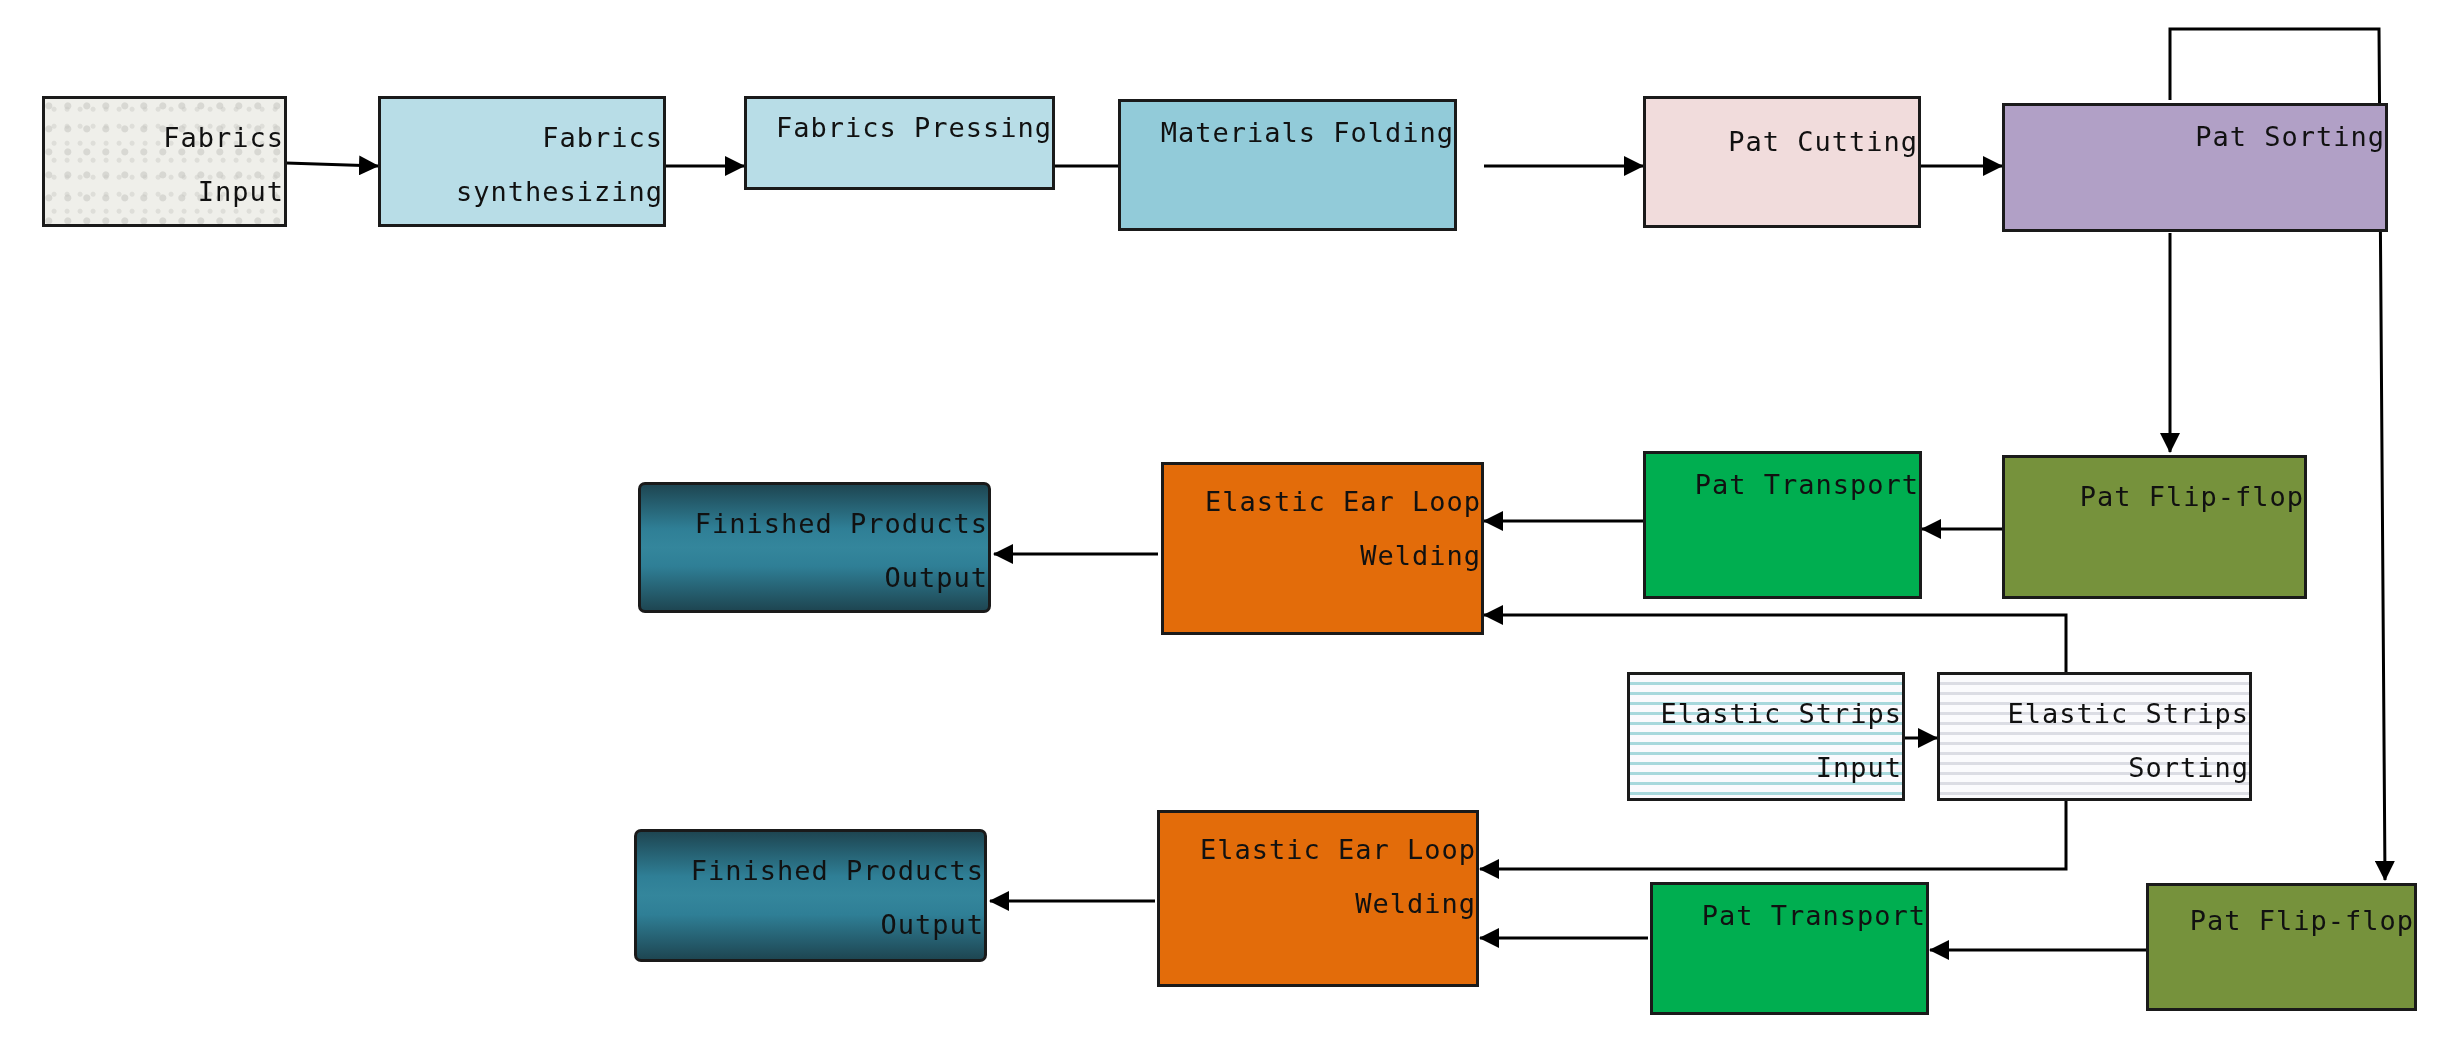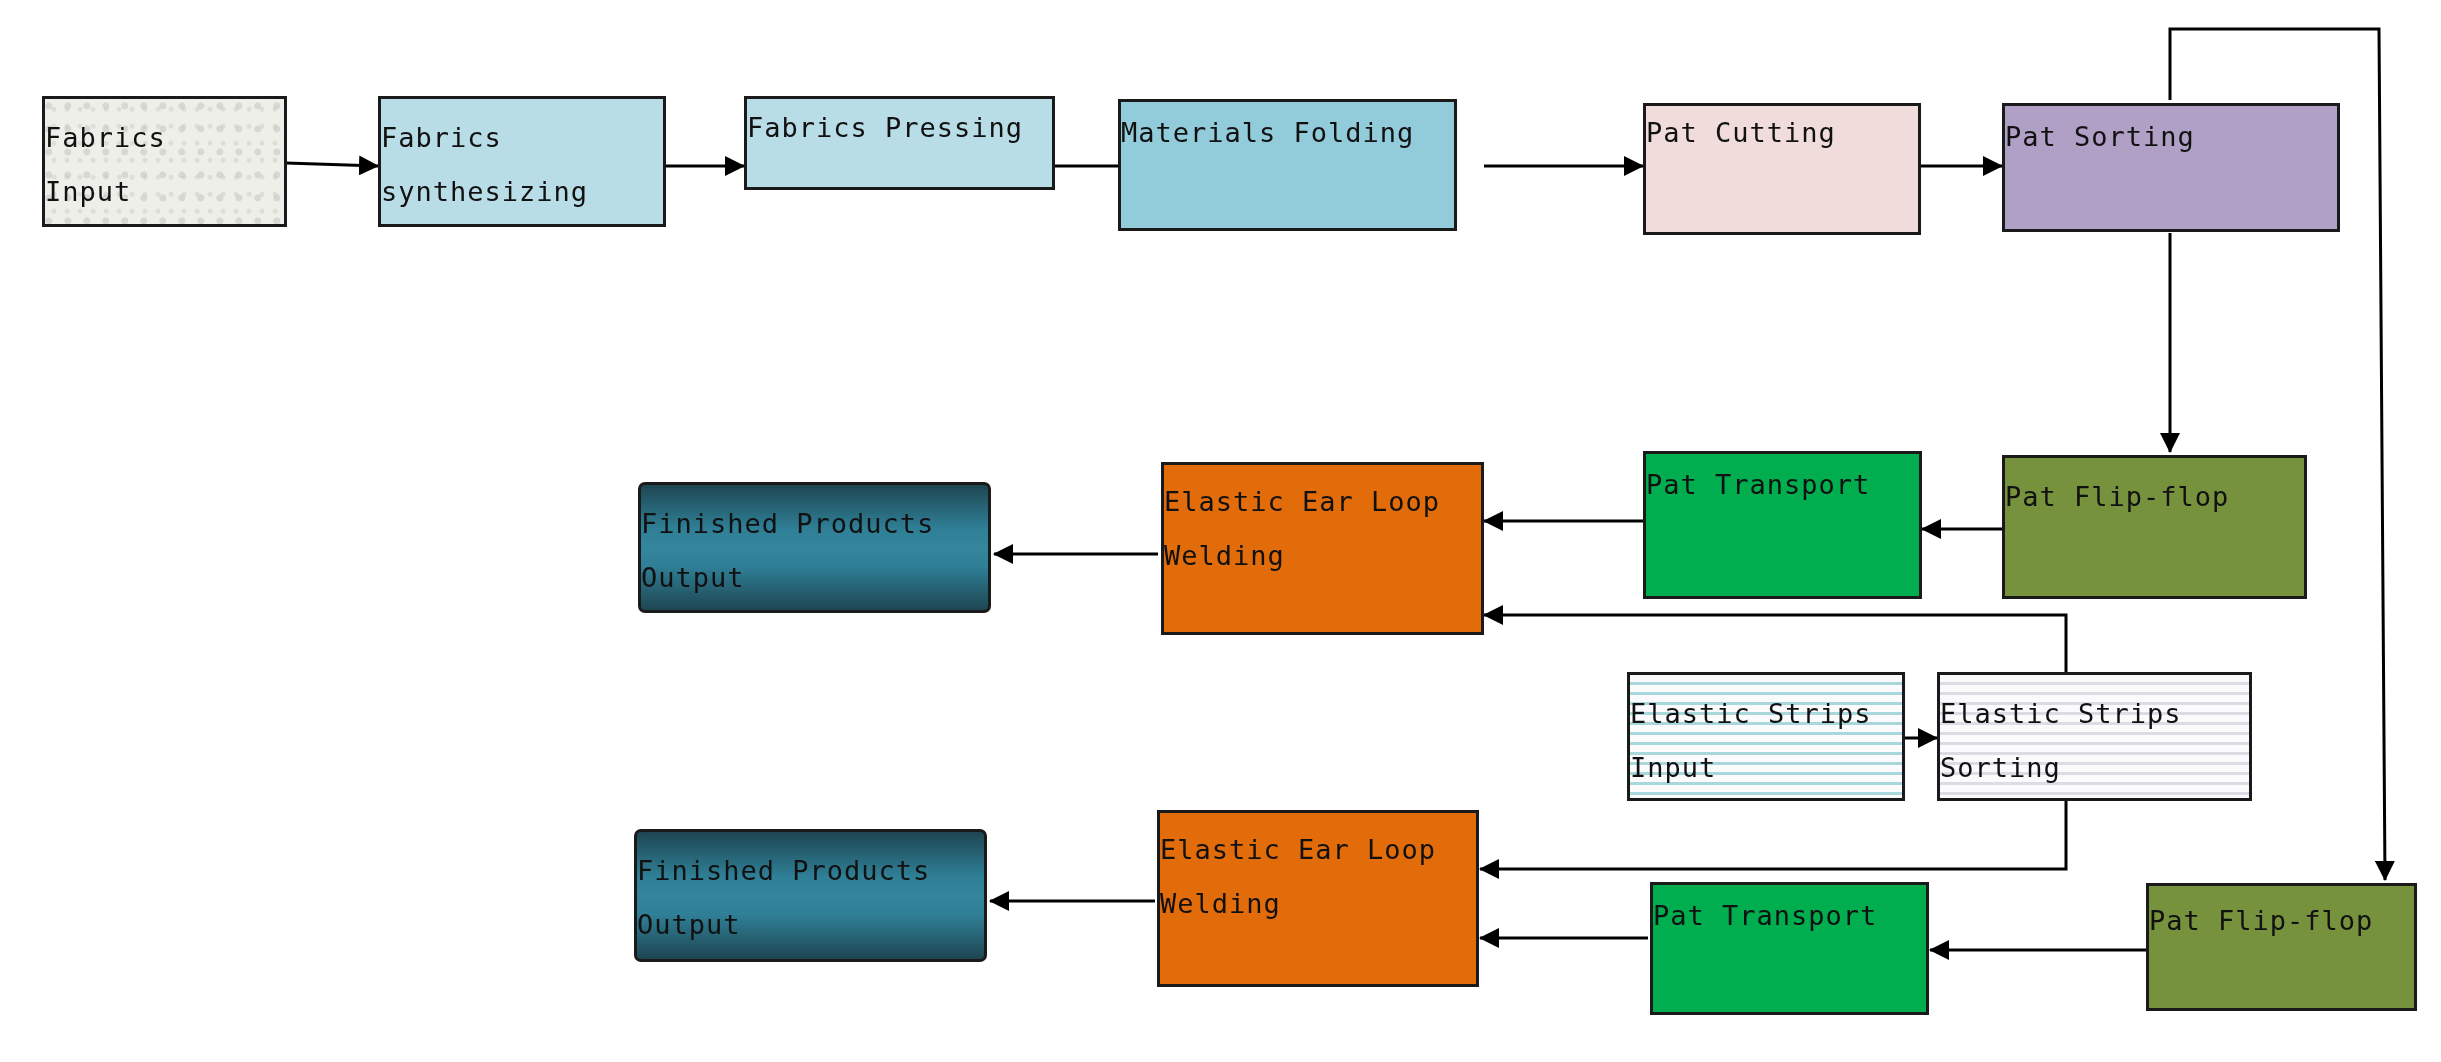--- a/index.html
+++ b/index.html
@@ -1,20 +1,20 @@
 <!DOCTYPE html>
 <html><head>
 <meta charset="utf-8">
 <style>
   html, body { margin: 0; padding: 0; background: #ffffff; }
   body { width: 2441px; height: 1062px; position: relative; overflow: hidden;
          font-family: "DejaVu Sans Mono", "Liberation Mono", monospace; }
   #links { position: absolute; left: 0; top: 0; width: 2441px; height: 1062px; }
   .node { position: absolute; box-sizing: border-box; border: 3px solid #1a1a1a;
-          color: #111; font-size: 27px; text-align: left; line-height: 54px;
+          color: #111; font-size: 27px; text-align: right; line-height: 54px;
           padding-top: 12px; letter-spacing: 1px; }
   .node span { display: block; white-space: nowrap; }
   .tex-fabric { background:
       radial-gradient(circle at 20% 30%, rgba(200,200,195,.6) 0 3px, transparent 4px) 0 0/19px 23px,
       radial-gradient(circle at 70% 60%, rgba(210,210,205,.6) 0 2px, transparent 3px) 0 0/13px 17px,
       #efefea; }
   .tex-lines-blue { background: repeating-linear-gradient(to bottom, #fbfafd 0 7px, #a8d8dc 7px 10px); }
   .tex-lines-grey { background: repeating-linear-gradient(to bottom, #fbfbfd 0 7px, #dcdde4 7px 10px); }
   .grad-teal { background: linear-gradient(to bottom, #1e4652 0%, #2f7f96 35%, #34869c 50%, #2f7f96 65%, #1e4652 100%); border-radius: 7px; }
 </style>
@@ -57,24 +57,24 @@
 <div class="node" style="left:378px;top:96px;width:288px;height:131px;background:#b8dde7;">
   <span>Fabrics</span>
   <span>synthesizing</span>
 </div>
 <div class="node" style="left:744px;top:96px;width:311px;height:94px;background:#b8dde7;padding-top:2px;">
   <span>Fabrics Pressing</span>
 </div>
 <div class="node" style="left:1118px;top:99px;width:339px;height:132px;background:#92cbd9;padding-top:4px;">
   <span>Materials Folding</span>
 </div>
-<div class="node" style="left:1643px;top:103px;width:278px;height:132px;background:#f1dcdc;padding-top:0;">
+<div class="node" style="left:1643px;top:96px;width:278px;height:132px;background:#f1dcdc;padding-top:16px;">
   <span>Pat Cutting</span>
 </div>
-<div class="node" style="left:2002px;top:103px;width:338px;height:129px;background:#b1a0c6;padding-top:4px;">
+<div class="node" style="left:2002px;top:103px;width:386px;height:129px;background:#b1a0c6;padding-top:4px;">
   <span>Pat Sorting</span>
 </div>
 
 <div class="node" style="left:2002px;top:455px;width:305px;height:144px;background:#76923c;padding-top:12px;">
   <span>Pat Flip-flop</span>
 </div>
 <div class="node" style="left:1643px;top:451px;width:279px;height:148px;background:#00ae50;padding-top:4px;">
   <span>Pat Transport</span>
 </div>
 <div class="node" style="left:1161px;top:462px;width:323px;height:173px;background:#e36c0a;padding-top:10px;">

